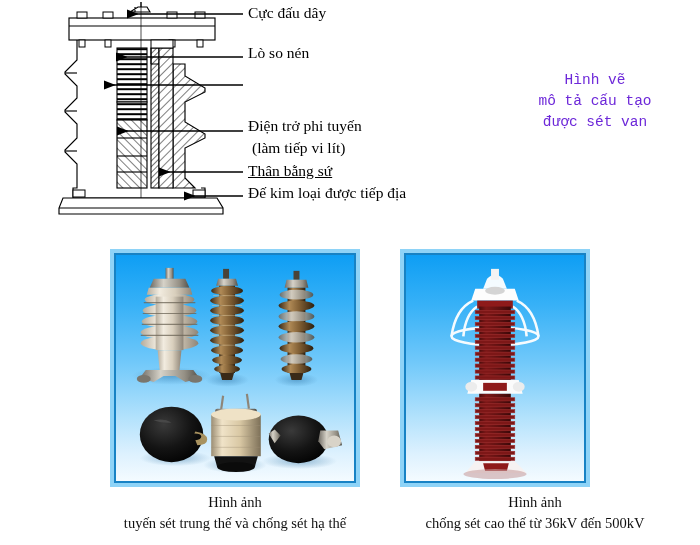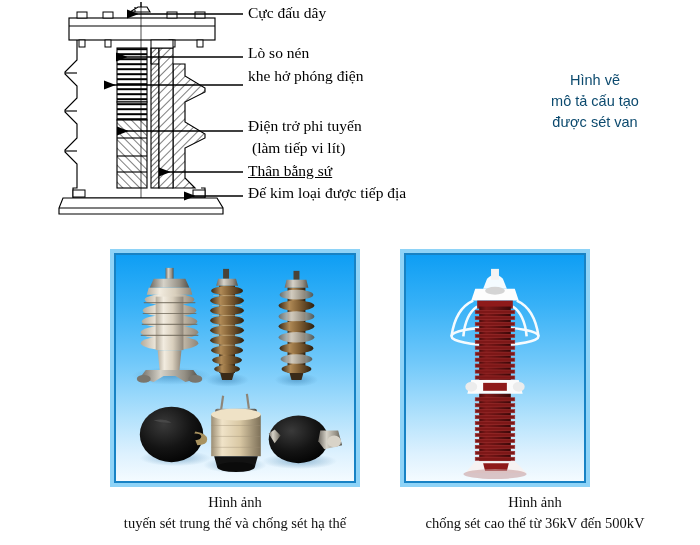--- a/index.html
+++ b/index.html
@@ -47,24 +47,24 @@
   #callout-resistor   { left: 248px; top: 116px; }
   #callout-resistor-2 { left: 252px; top: 138px; }
   #callout-body       { left: 248px; top: 161px; text-decoration: underline; }
   #callout-base       { left: 248px; top: 183px; }
 
   #side-note {
     position: absolute;
     left: 500px; top: 70px;
     width: 190px;
     text-align: center;
-    font-family: Liberation Sans, sans-serif;
+    font-family: Liberation Mono, monospace;
     font-size: 14.5px;
     line-height: 1.45;
-    color: #0c4a6e;
+    color: #6d28d9;
   }
   #side-note div { display: block; }
 
   
   .photo-panel {
     position: absolute;
     background: #8ed3f7;
     padding: 4px;
     box-sizing: border-box;
   }
@@ -203,21 +203,20 @@
       <line x1="243" y1="131" x2="118" y2="131" marker-end="url(#arrowL)"></line>
 
       <line x1="243" y1="172" x2="160" y2="172" marker-end="url(#arrowL)"></line>
 
       <line x1="243" y1="196" x2="185" y2="196" marker-end="url(#arrowL)"></line>
     </g>
   </svg>
 
   <div class="callout" id="callout-terminal">Cực đấu dây</div>
   <div class="callout" id="callout-spring">Lò so nén</div>
-  <div class="callout" id="callout-gap">khe hở phóng điện</div>
   <div class="callout" id="callout-resistor">Điện trở phi tuyến</div>
   <div class="callout" id="callout-resistor-2">(làm tiếp vi lít)</div>
   <div class="callout" id="callout-body">Thân bằng sứ</div>
   <div class="callout" id="callout-base">Đế kim loại được tiếp địa</div>
 
   <div id="side-note">
     <div>Hình vẽ</div>
     <div>mô tả cấu tạo</div>
     <div>được sét van</div>
   </div>

